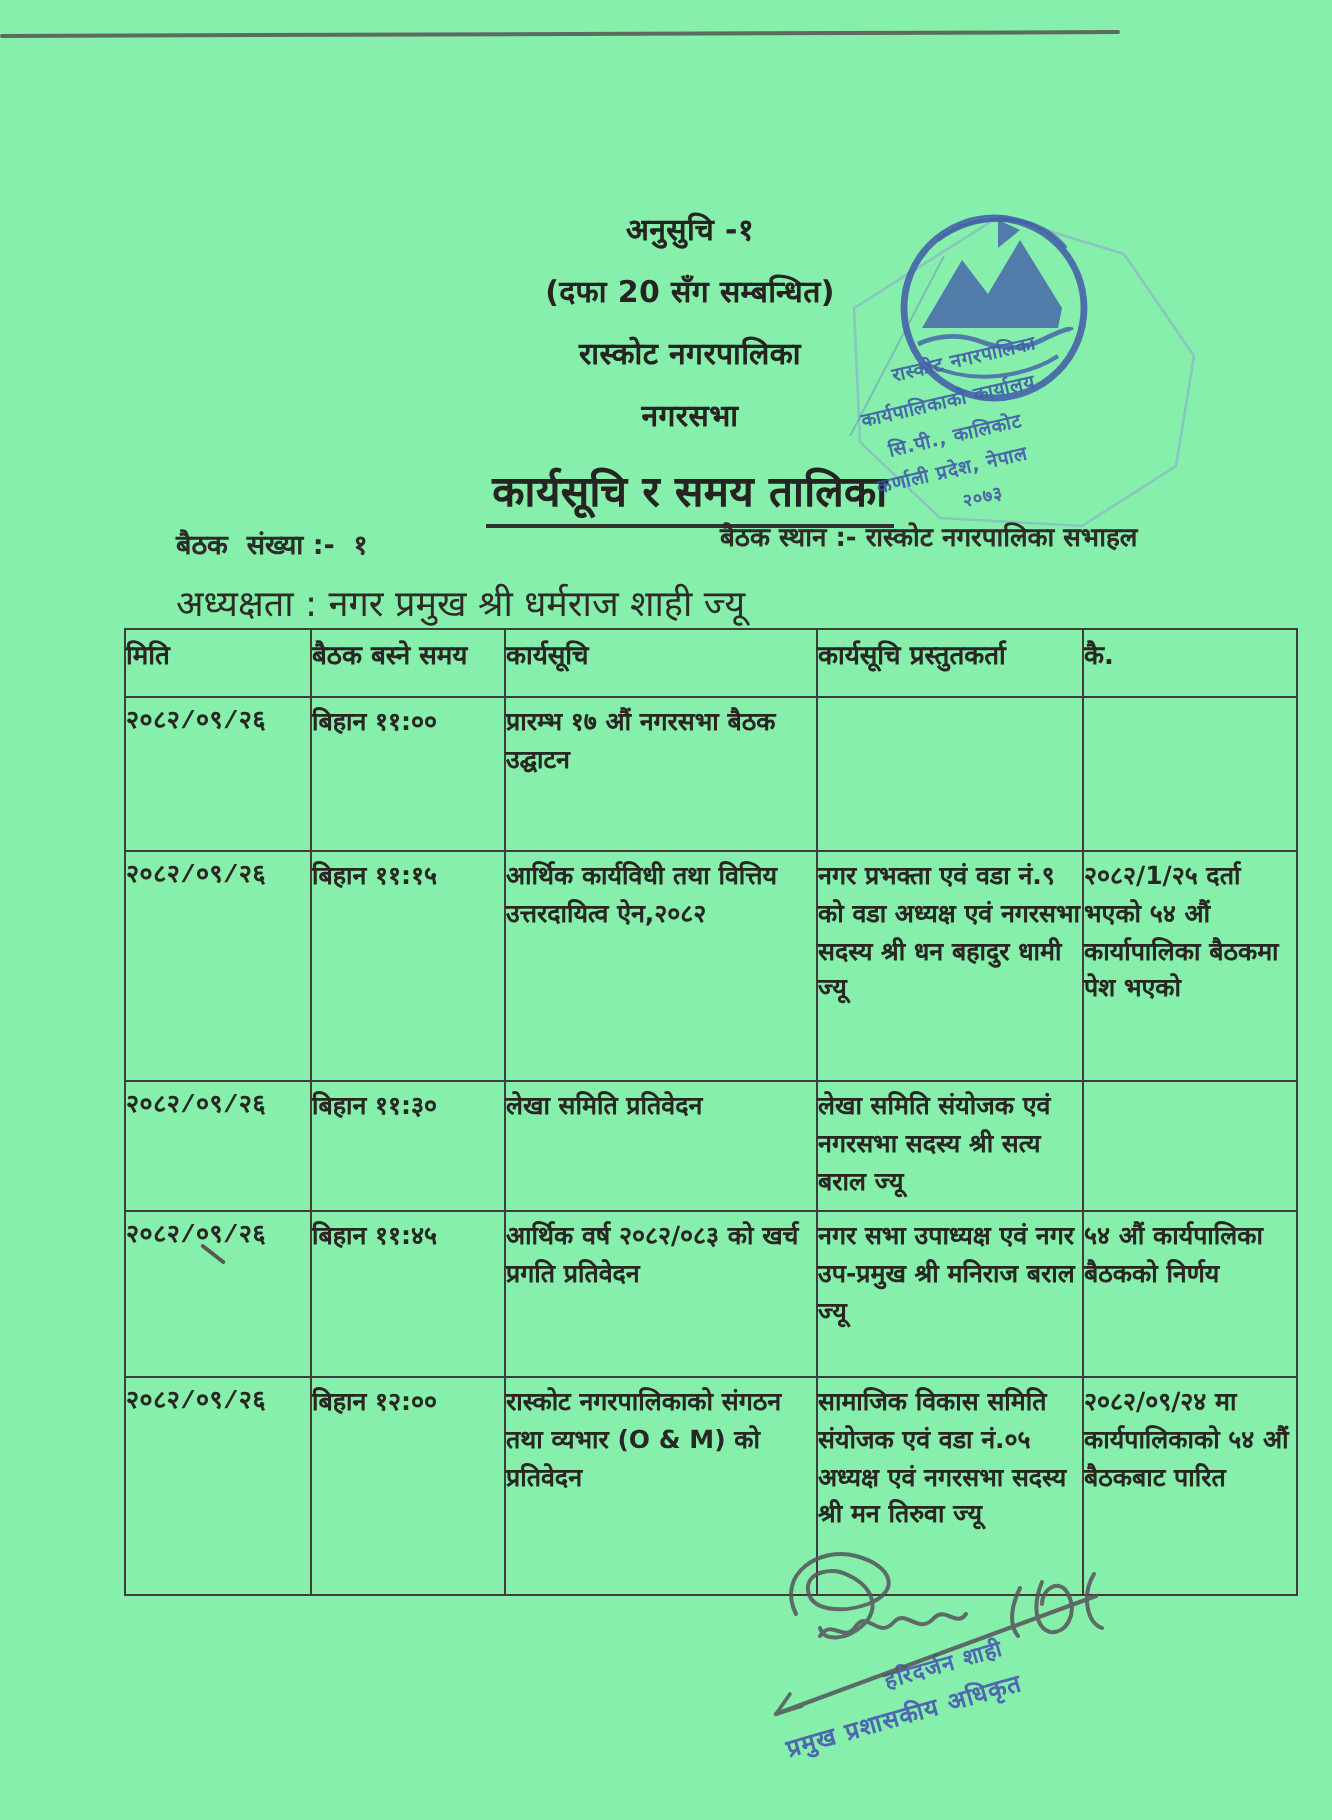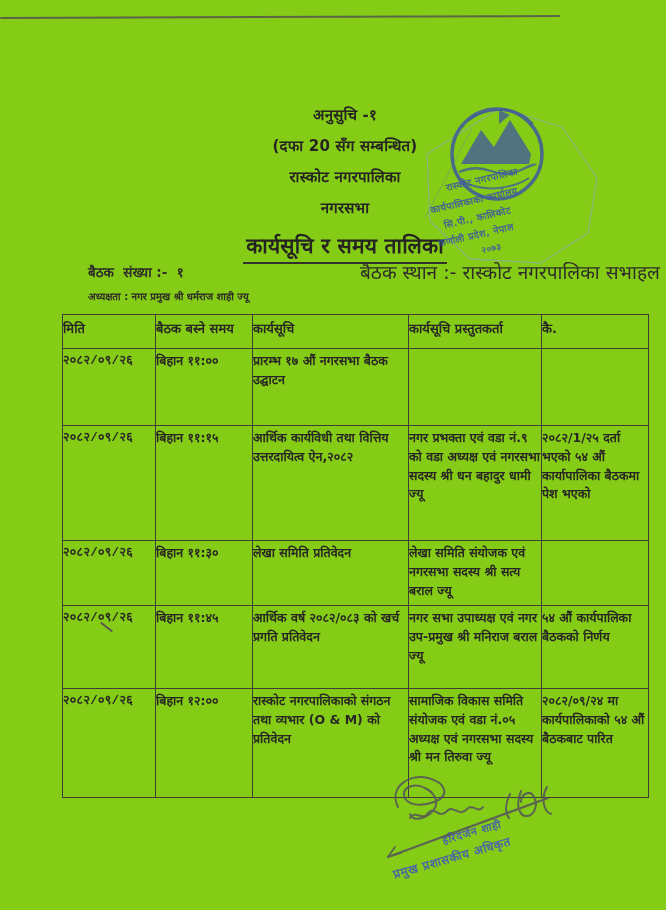--- a/index.html
+++ b/index.html
@@ -1,40 +1,40 @@
 <!DOCTYPE html>
 <html><head>
 <meta charset="utf-8">
 <style>
   html,body { margin:0; padding:0; background:#ffffff; }
   .page {
     position:relative; width:666px; height:910px; margin:0 auto;
-    background:#84cc16; overflow:hidden;
+    background:#86efac; overflow:hidden;
     font-family:"DejaVu Sans", sans-serif;
     color:#2e2c28;
   }
   .scan-line {
     position:absolute; left:0; top:16px; width:560px; height:2px;
     background:#55534f; transform:rotate(-0.2deg); border-radius:2px; opacity:.85;
   }
   
   .header-block {
     position:absolute; left:165px; top:104px; width:360px;
     text-align:center; font-weight:bold; color:#262421;
   }
   .header-block .h-line { font-size:15px; margin:0 0 11px 0; letter-spacing:.2px; }
   .doc-title-wrap { margin-top:14px; }
   .doc-title {
     display:inline-block; font-size:21px; letter-spacing:.2px;
     border-bottom:2.6px solid #33312d; padding:0 3px 3px 3px;
   }
   
   .meta-no    { position:absolute; left:88px;  top:263px; font-size:13.5px; font-weight:bold; white-space:pre; }
-  .meta-venue { position:absolute; left:360px; top:259px; font-size:19px; font-weight:normal; }
-  .meta-chair { position:absolute; left:88px;  top:289px; font-size:10px; font-weight:bold; }
+  .meta-venue { position:absolute; left:360px; top:259px; font-size:13px; font-weight:bold; }
+  .meta-chair { position:absolute; left:88px;  top:289px; font-size:18px; font-weight:normal; }
   
   table.agenda {
     position:absolute; left:62px; top:314px; width:586px;
     border-collapse:collapse; table-layout:fixed;
     font-size:12.5px; font-weight:600; color:#292723;
   }
   table.agenda th, table.agenda td {
     border:1.6px solid #403d37; vertical-align:top; text-align:left;
     padding:3px 0; line-height:1.5; word-wrap:break-word;
   }

